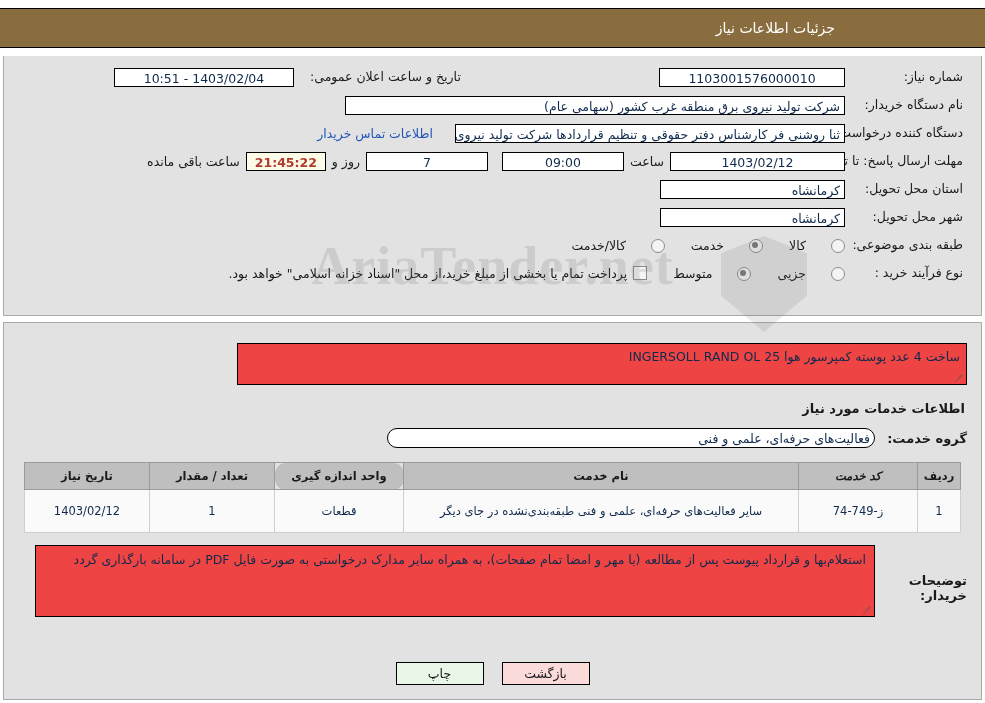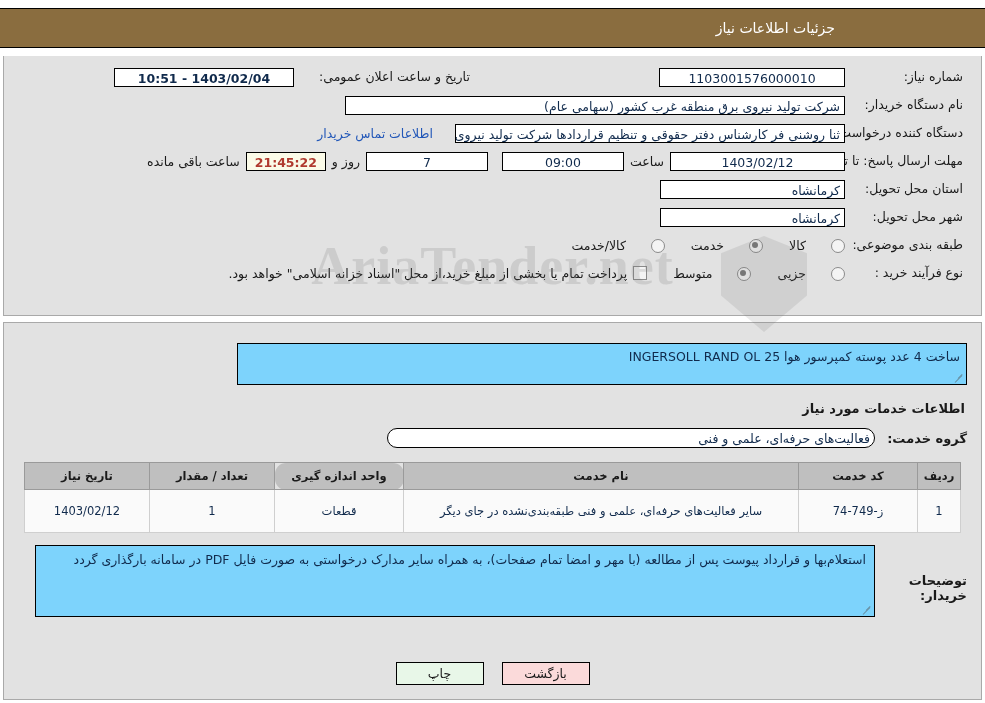--- a/index.html
+++ b/index.html
@@ -216,21 +216,21 @@
     font-size: 13px;
     font-weight: bold;
     color: #1a1a1a;
     width: 92px;
     flex: 0 0 auto;
     text-align: right;
     padding-top: 4px;
   }
   .textarea-box {
     border: 1px solid #000;
-    background: #7dd3fc;
+    background: #ef4444;
     box-sizing: border-box;
     position: relative;
     font-size: 12.5px;
     color: #102a4c;
     padding: 4px 6px;
     line-height: 1.5;
     overflow: hidden;
   }
   .textarea-box .grip {
     position: absolute;
@@ -304,21 +304,21 @@
     border: 1px solid #cfcfcf;
     font-size: 11.5px;
     color: #102a4c;
     padding: 4px 5px;
     text-align: center;
     vertical-align: middle;
     height: 34px;
     line-height: 1.45;
   }
   .col-radif { width: 36px; }
-  .col-code  { width: 112px; }
+  .col-code  { width: 112px; font-style: italic; }
   .col-name  { width: 388px; }
   .col-unit  { width: 122px; border-radius: 11px; }
   .col-qty   { width: 118px; }
   .col-date  { width: 118px; }
 
   .notes-row { display: flex; align-items: flex-start; margin-top: 12px; }
   .notes-lbl {
     font-size: 13px;
     font-weight: bold;
     color: #1a1a1a;
@@ -366,21 +366,21 @@
     <span class="title-text">جزئیات اطلاعات نیاز</span>
   </div>
 
   <div class="panel-top">
 
     <div class="frow">
       <span class="lbl w-main">شماره نیاز:</span>
       <span class="box box-need-no">1103001576000010</span>
       <span style="flex:1 1 auto;"></span>
       <span class="lbl">تاریخ و ساعت اعلان عمومی:</span>
-      <span class="box box-ann" style="margin-right:25px;font-weight:bold;">1403/02/04 - 10:51</span>
+      <span class="box box-ann" style="margin-right:16px;">1403/02/04 - 10:51</span>
       <span style="width:100px;"></span>
     </div>
 
     <div class="frow">
       <span class="lbl w-main">نام دستگاه خریدار:</span>
       <span class="box box-buyer rtl-text">شرکت تولید نیروی برق منطقه غرب کشور (سهامی عام)</span>
     </div>
 
     <div class="frow">
       <span class="lbl w-main">دستگاه کننده درخواست:</span>

